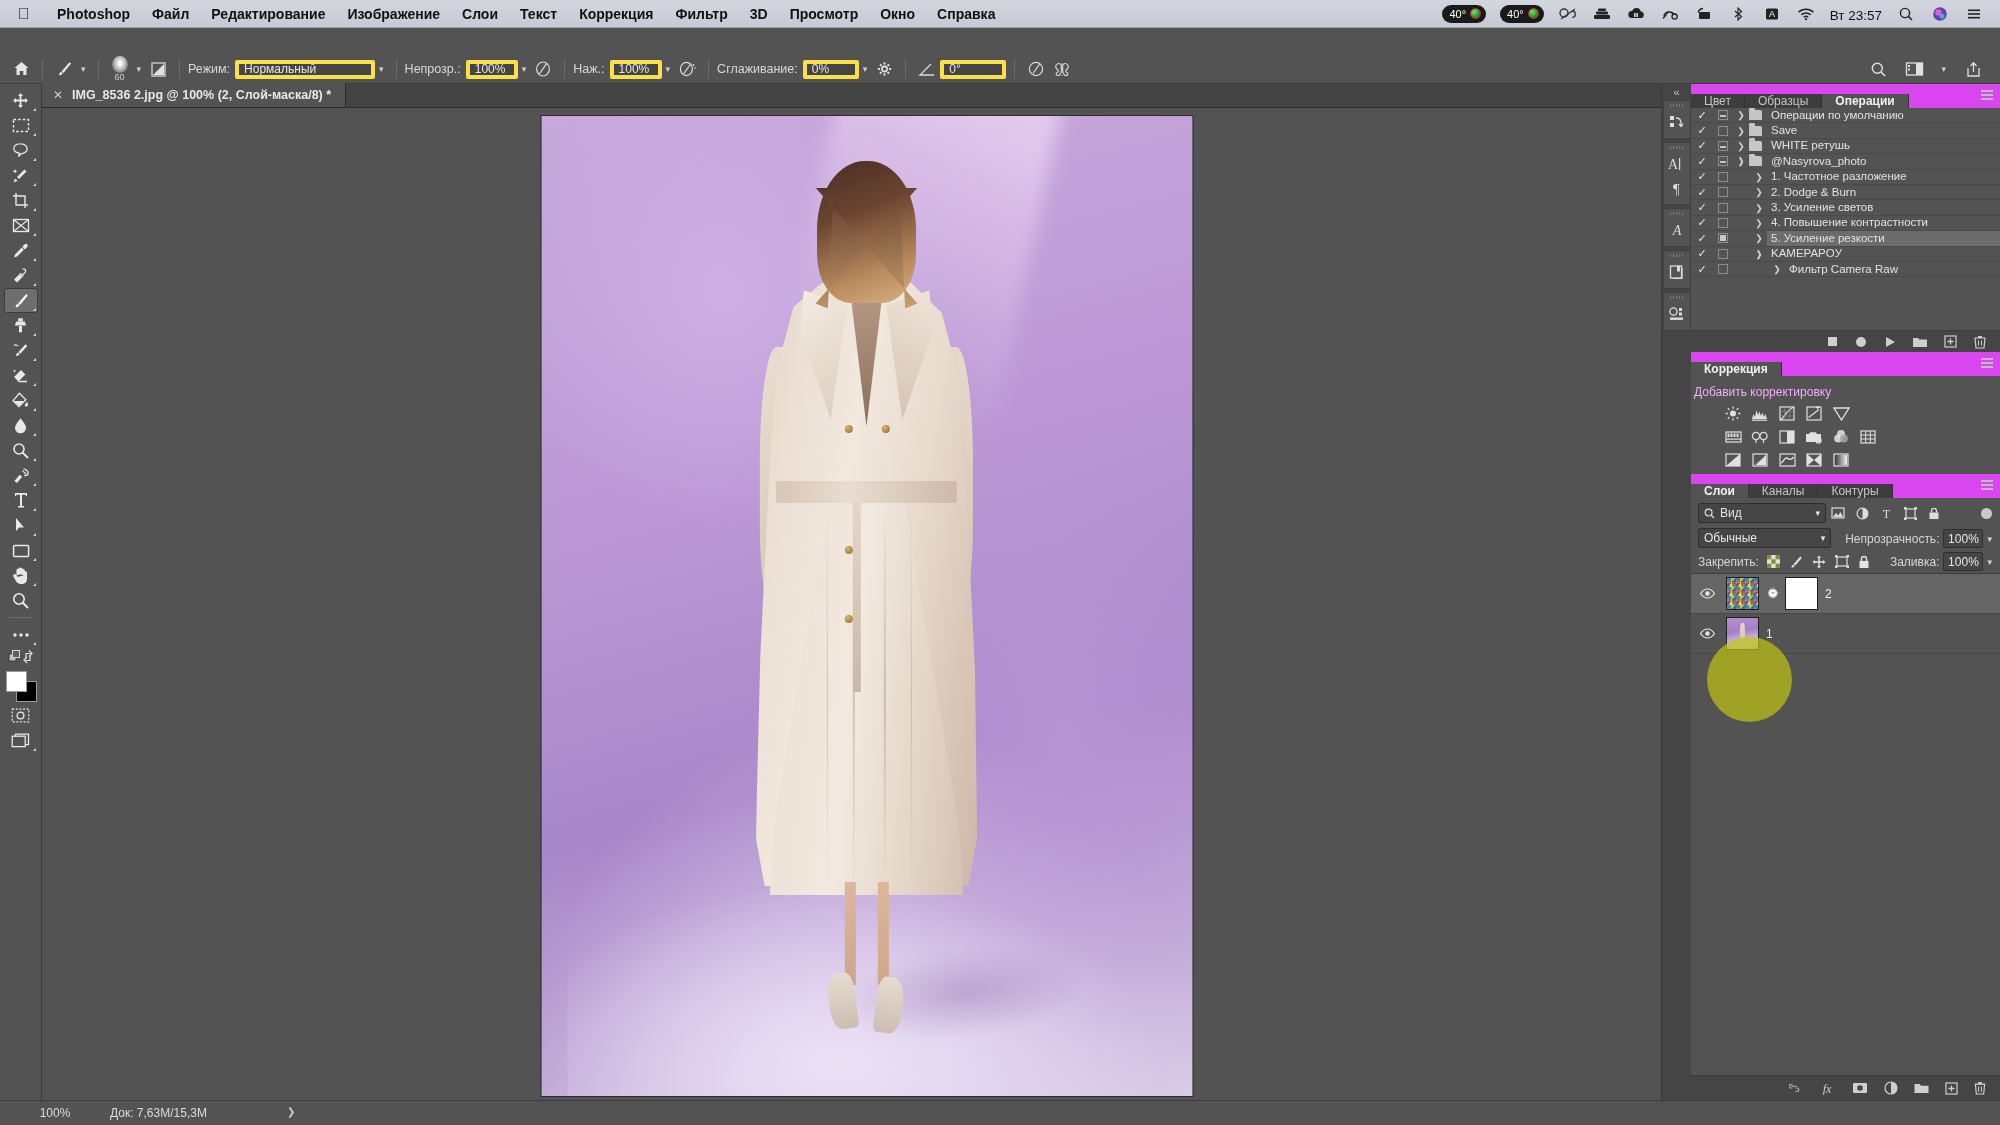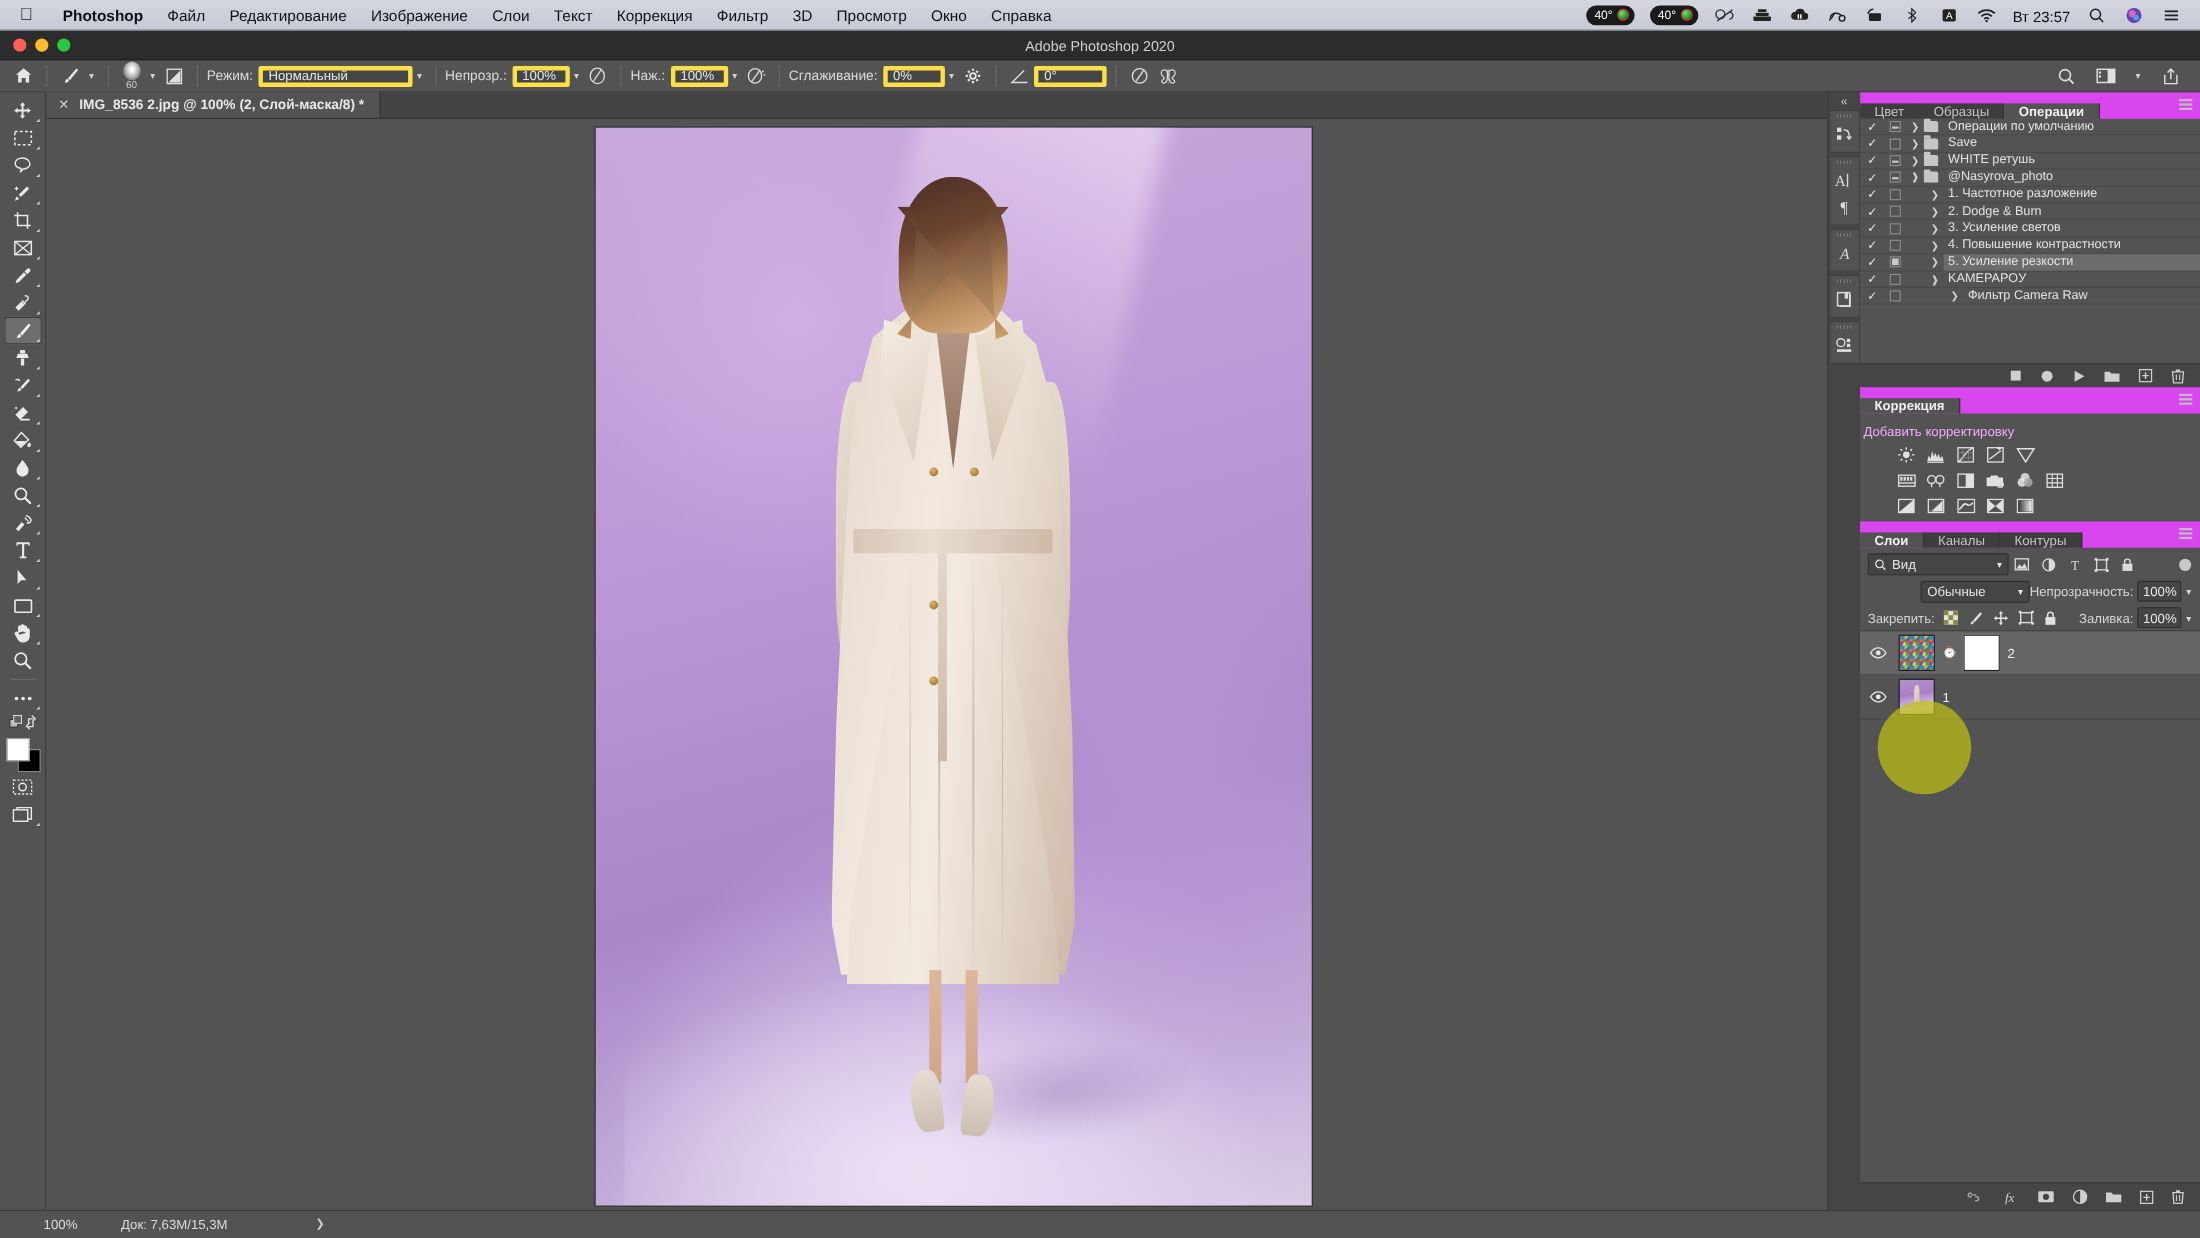--- a/index.html
+++ b/index.html
@@ -14,21 +14,21 @@
   .app { position:relative; width:2000px; height:1125px; }
 
   
   .macbar{
     position:absolute; top:0; left:0; width:2000px; height:28px;
     background:linear-gradient(#d3d6de,#c6cad4);
     border-bottom:1px solid #9fa3ac;
     display:flex; align-items:center; color:#111; font-size:14px;
   }
   .macbar .apple{ padding:0 16px 0 18px; font-size:16px; line-height:1; }
-  .macbar .mi{ padding:0 11px; white-space:nowrap; }
+  .macbar .mi{ padding:0 11px; white-space:nowrap;font-weight:bold; }
   .macbar .mi.bold{ font-weight:bold; }
   .macbar .spacer{ flex:1; }
   .macbar .right{ display:flex; align-items:flex-end; gap:14px; padding-right:16px; }
   .badge{
     background:#1a1a1a; color:#fff; border-radius:9px; height:18px;
     display:inline-flex; align-items:center; gap:4px; padding:0 5px 0 7px; font-size:11px;
   }
   .badge .dot{ width:11px;height:11px;border-radius:50%;
     background:radial-gradient(circle at 35% 32%,#6de36d,#1f8a1f 70%);
     border:1.5px solid #d02b2b; box-sizing:border-box;}
@@ -243,21 +243,21 @@
   .adjIcon svg{display:block;}
 
   .layersBody{ background:#535353; flex:1; display:flex; flex-direction:column; }
   .filterRow{ display:flex; align-items:center; gap:0; padding:5px 8px 5px 7px; }
   .filterSel{ width:128px; height:20px; background:#454545; border:1px solid #2f2f2f; border-radius:2px;
      display:flex; align-items:center; padding:0 5px; font-size:12px; color:#e4e4e4; gap:5px; }
   .filterSel .cv{ margin-left:auto; font-size:9px; }
   .ficon{ width:24px;height:20px; display:flex;align-items:center;justify-content:center;color:#dcdcdc;}
   .ftoggle{ margin-left:auto; width:11px;height:20px; display:flex;align-items:center;}
   .ftoggle .kn{ width:11px;height:11px;border-radius:50%;background:#c9c9c9;}
-  .blendRow{ display:flex; align-items:flex-start; padding:0 8px 4px 7px; gap:0; font-size:12px;margin-left:48px;}
+  .blendRow{ display:flex; align-items:flex-end; padding:0 8px 4px 7px; gap:14px; font-size:12px;}
   .blendSel{ width:150px;height:20px;background:#454545;border:1px solid #2f2f2f;border-radius:2px;
      display:flex;align-items:center;padding:0 5px;color:#e6e6e6;}
   .blendSel .cv{ margin-left:auto; font-size:9px;}
   .opWrap{ display:flex;align-items:center; gap:4px; margin-left:auto;}
   .opVal{ width:40px;height:19px;background:#454545;border:1px solid #2f2f2f;border-radius:2px;
      display:flex;align-items:center;justify-content:center;font-size:12px;color:#e6e6e6;}
   .lockRow{ display:flex; align-items:center; padding:0 8px 2px 7px; gap:8px; font-size:12px;}
   .lockIcons{ display:flex; gap:9px; align-items:center; }
   .lockIcons span{ color:#e2e2e2; display:flex; }
   .layerList{ flex:1; border-top:1px solid #3c3c3c; }
@@ -383,28 +383,20 @@
       <span class="mbicon">
         <svg width="16" height="14" viewBox="0 0 16 14">
             <rect x="2" y="2.5" width="12" height="1.6" fill="#222"></rect>
             <rect x="2" y="6.2" width="12" height="1.6" fill="#222"></rect>
             <rect x="2" y="9.9" width="12" height="1.6" fill="#222"></rect>
           </svg>
       </span>
     </div>
   </div>
 
-  <div class="psTitle">
-    <div class="lights">
-      <i class="r"></i>
-      <i class="y"></i>
-      <i class="g"></i>
-    </div>
-    <div class="t">Adobe Photoshop 2020</div>
-  </div>
 
   <div class="optbar">
     <span class="obicon">
       <svg width="17" height="16" viewBox="0 0 17 16">
           <path d="M8.5 1 1.5 7h2v7h3.2v-4h3.6v4h3.2V7h2z" fill="#e6e6e6"></path>
         </svg>
     </span>
     <span class="obsep"></span>
     <span class="obicon">
       <svg width="19" height="19" viewBox="0 0 19 19">

